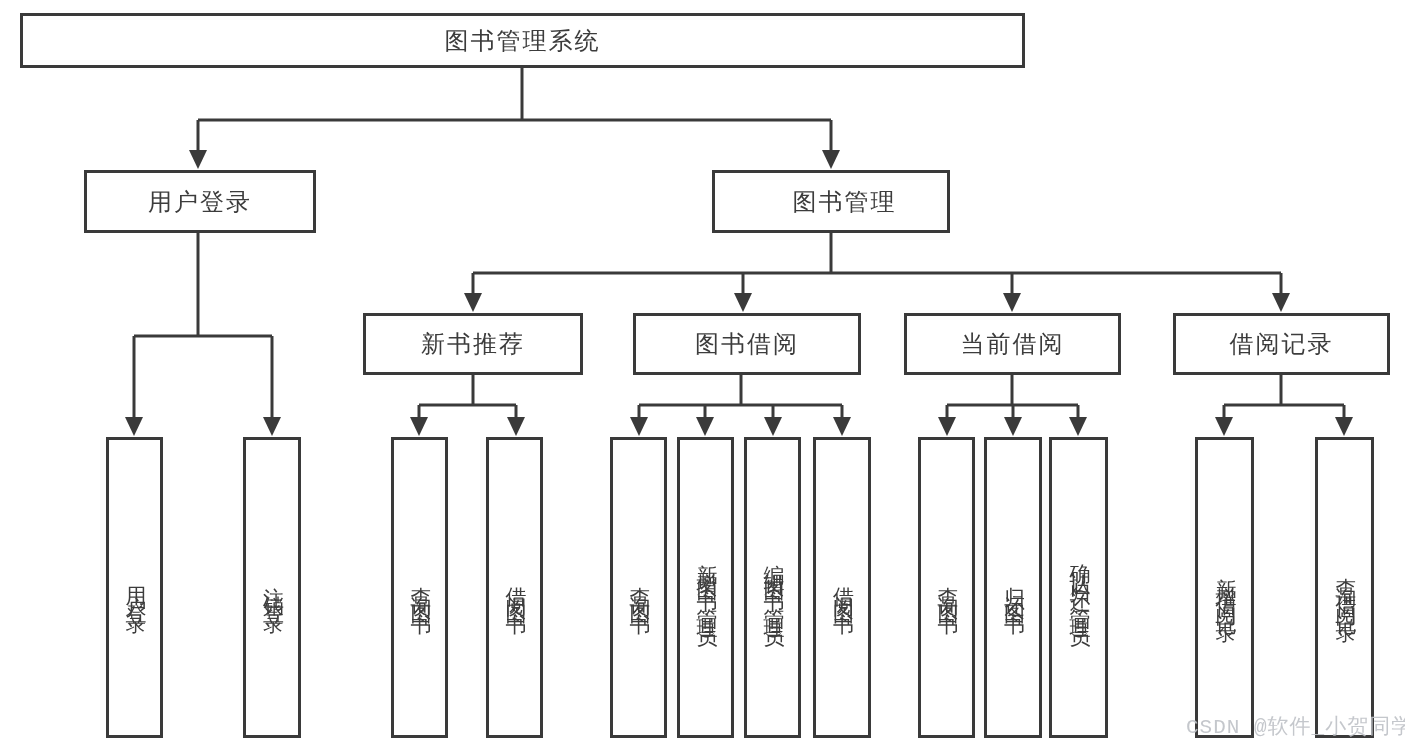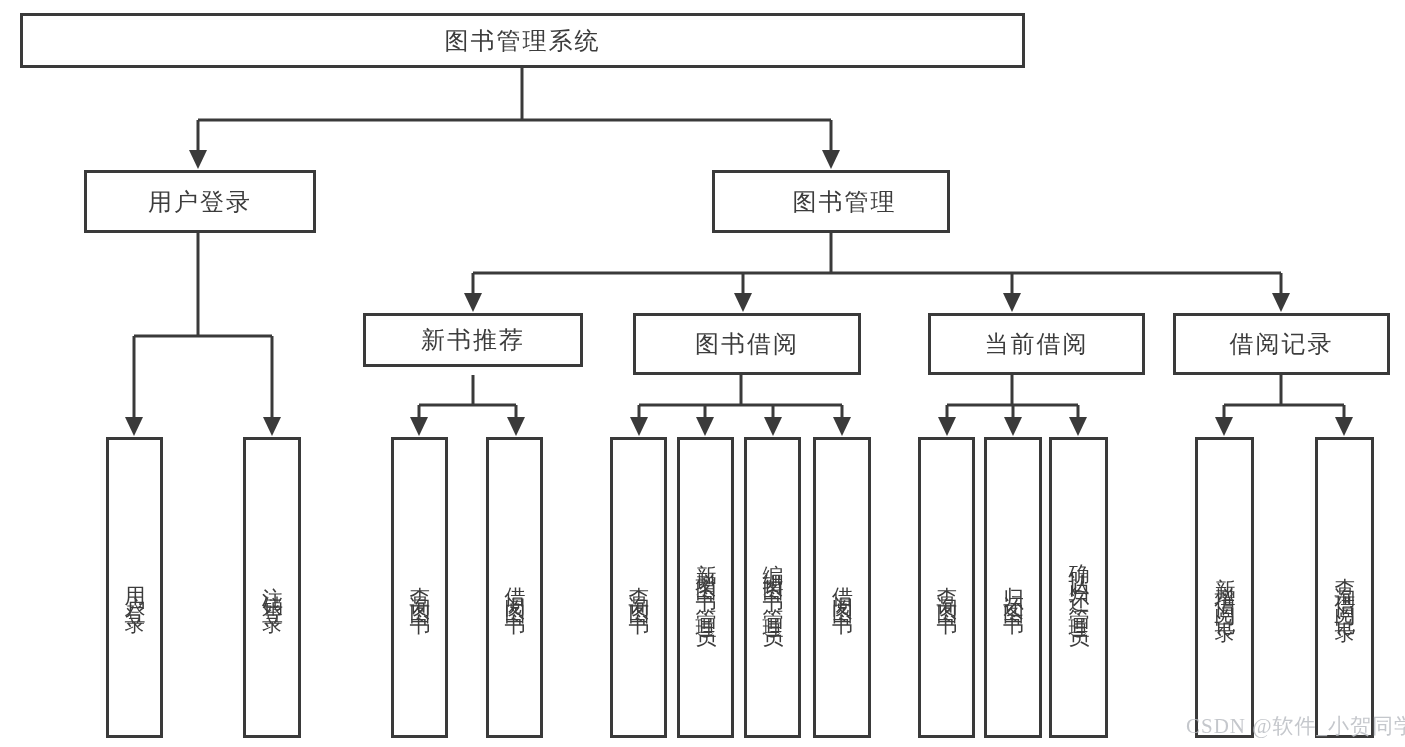--- a/index.html
+++ b/index.html
@@ -7,21 +7,21 @@
     --text:#3c3c3c;
     --wm:#c0c3c8;
     --bg:#ffffff;
   }
   html,body{margin:0;padding:0;background:var(--bg);}
   .stage{
     position:relative;
     width:1405px;height:747px;
     background:var(--bg);
     overflow:hidden;
-    font-family:Liberation Serif, serif;
+    font-family:Liberation Mono, monospace;
   }
   .connectors{position:absolute;left:0;top:0;z-index:1;}
   .connectors line{stroke:var(--line);stroke-width:3;}
   .connectors polygon{fill:var(--line);}
   .box{
     position:absolute;box-sizing:border-box;z-index:2;
     border:3px solid var(--line);
     background:var(--bg);
     color:var(--text);
     display:flex;align-items:center;justify-content:center;
@@ -105,23 +105,23 @@
     <line x1="1344" y1="405" x2="1344" y2="420"></line>
     <polygon points="1224,436 1215,417 1233,417"></polygon>
     <polygon points="1344,436 1335,417 1353,417"></polygon>
   </svg>
 
   <div class="box hbox" style="left:20px;top:13px;width:1005px;height:55px;">图书管理系统</div>
 
   <div class="box hbox" style="left:84px;top:170px;width:232px;height:63px;">用户登录</div>
   <div class="box hbox" style="left:712px;top:170px;width:238px;height:63px;padding-left:27px;">图书管理</div>
 
-  <div class="box hbox" style="left:363px;top:313px;width:220px;height:54px;">新书推荐</div>
+  <div class="box hbox" style="left:363px;top:313px;width:220px;height:62px;">新书推荐</div>
   <div class="box hbox" style="left:633px;top:313px;width:228px;height:62px;">图书借阅</div>
-  <div class="box hbox" style="left:904px;top:313px;width:217px;height:62px;margin-left:24px;">当前借阅</div>
+  <div class="box hbox" style="left:904px;top:313px;width:217px;height:62px;">当前借阅</div>
   <div class="box hbox" style="left:1173px;top:313px;width:217px;height:62px;">借阅记录</div>
 
   <div class="box vbox" style="left:106px;top:437px;width:57px;height:301px;">
     <span class="vtext">用户登录</span>
   </div>
   <div class="box vbox" style="left:243px;top:437px;width:58px;height:301px;">
     <span class="vtext">注销登录</span>
   </div>
 
   <div class="box vbox" style="left:391px;top:437px;width:57px;height:301px;">

